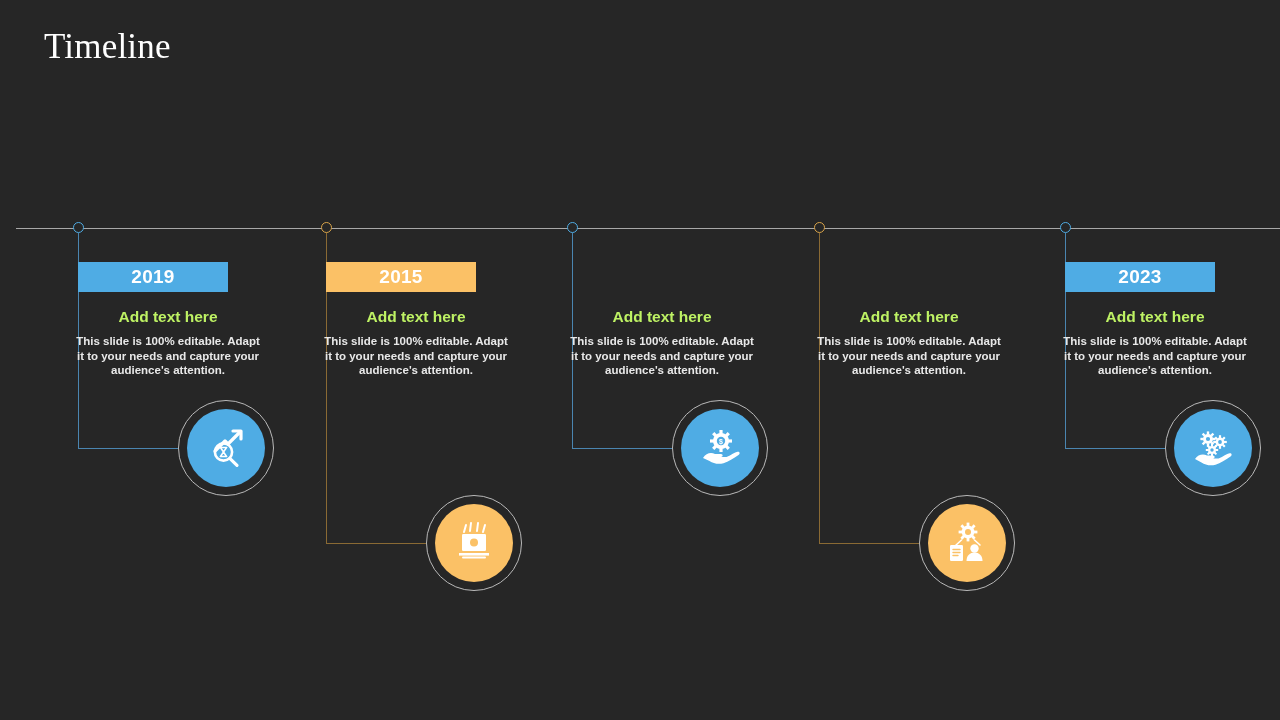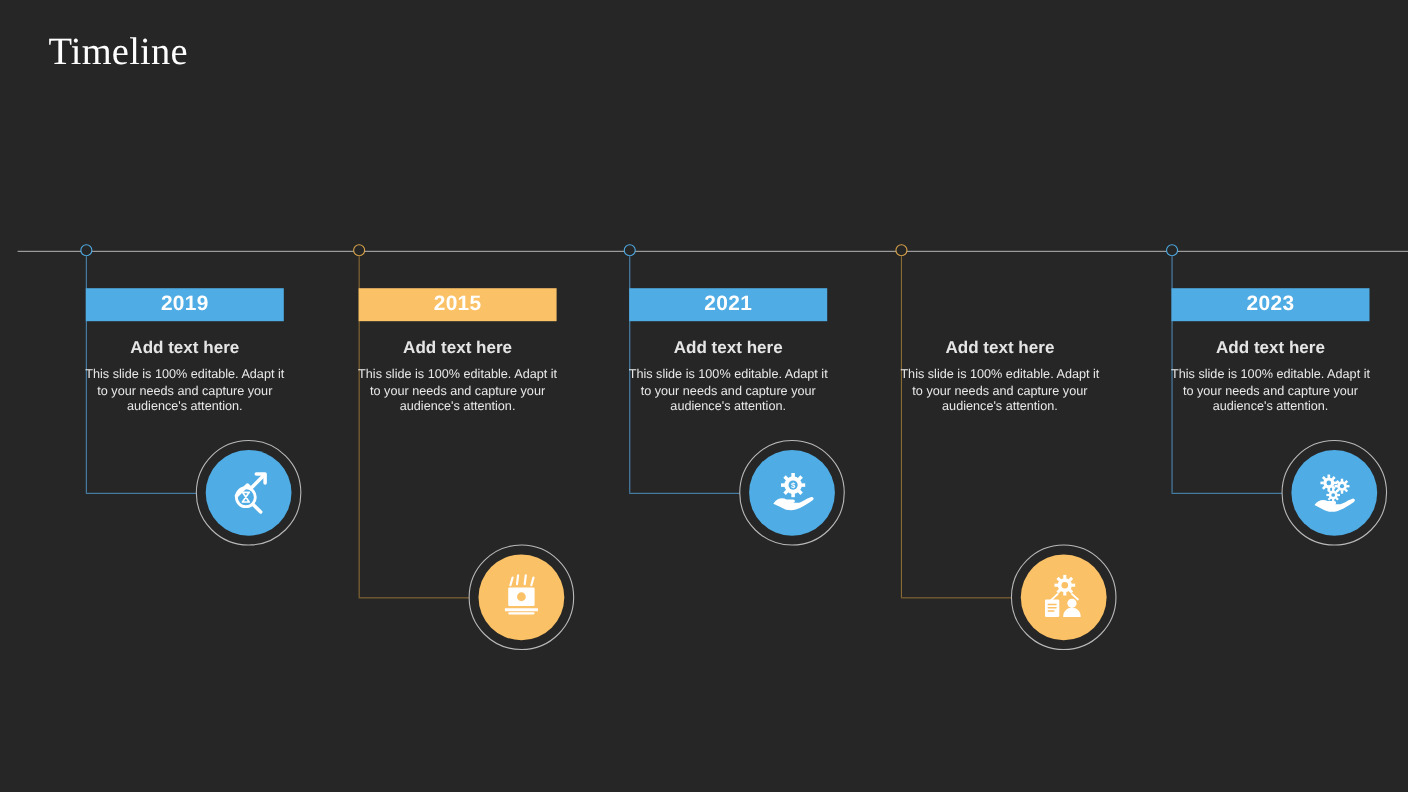--- a/index.html
+++ b/index.html
@@ -75,52 +75,52 @@
     left: 5px;
     height: 1px;
     background: #4A85B0;
   }
   .milestone.amber .elbow { background: #8a6a34; }
 
   .year-bar {
     position: absolute;
     left: 5px;
     top: 262px;
-    width: 180px;
+    width: 150px;
     height: 30px;
     background: #4FACE4;
     color: #ffffff;
     font-size: 19px;
     font-weight: 700;
     line-height: 30px;
     text-align: center;
     letter-spacing: 0.3px;
   }
   .milestone.amber .year-bar { background: #FBC166; }
 
   .card-heading {
     position: absolute;
     left: 5px;
     top: 307px;
     width: 180px;
     text-align: center;
-    color: #e5e5e5;
+    color: #bef264;
     font-size: 15.5px;
     font-weight: 700;
     line-height: 20px;
   }
   .card-body {
     position: absolute;
     left: 0px;
     top: 334px;
     width: 190px;
     text-align: center;
     color: #e8e8e8;
     font-size: 11.5px;
-    font-weight: 400;
+    font-weight: 700;
     line-height: 14.5px;
   }
 
   
   .icon-medallion {
     position: absolute;
     width: 96px;
     height: 96px;
     border-radius: 50%;
     border: 1.3px solid #b9b9b9;
@@ -198,21 +198,20 @@
           <path d="M12 37.6 h22" stroke="#ffffff" stroke-width="2" stroke-linecap="round"></path>
         </svg>
       </div>
     </div>
   </div>
 
   <div class="milestone hi" style="left:551px;">
     <div class="node-dot"></div>
     <div class="stem"></div>
     <div class="elbow"></div>
-    <div class="year-bar">2021</div>
     <div class="card-heading">Add text here</div>
     <div class="card-body">This slide is 100% editable. Adapt it to your needs and capture your audience's attention.</div>
     <div class="icon-medallion">
       <div class="icon-disc">
         <svg width="46" height="46" viewBox="0 0 46 46" fill="none">
           <g transform="translate(24,16)">
             <circle r="8" fill="#ffffff"></circle>
             <g fill="#ffffff">
               <rect x="-1.6" y="-11" width="3.2" height="4"></rect>
               <rect x="-1.6" y="7" width="3.2" height="4"></rect>

